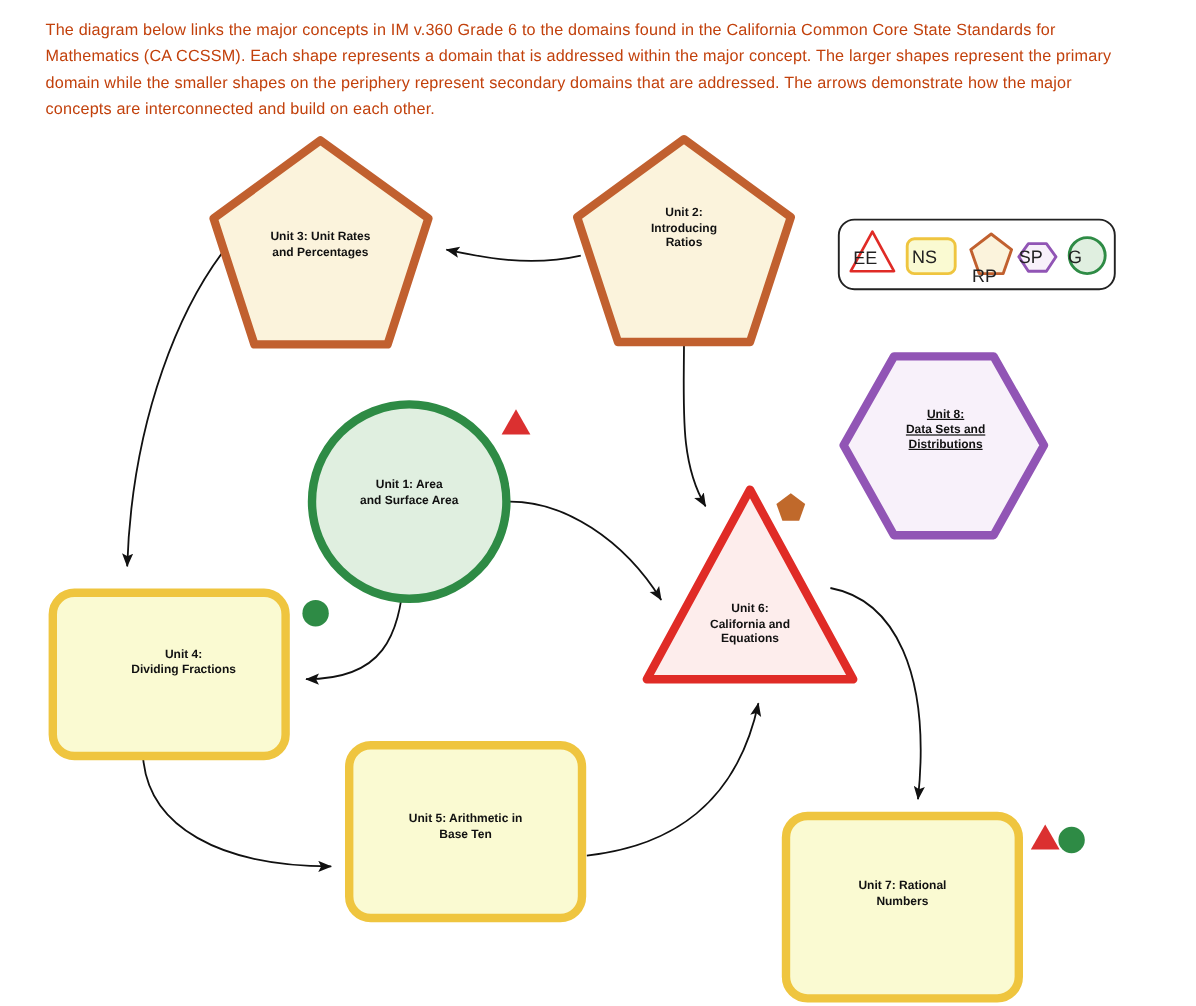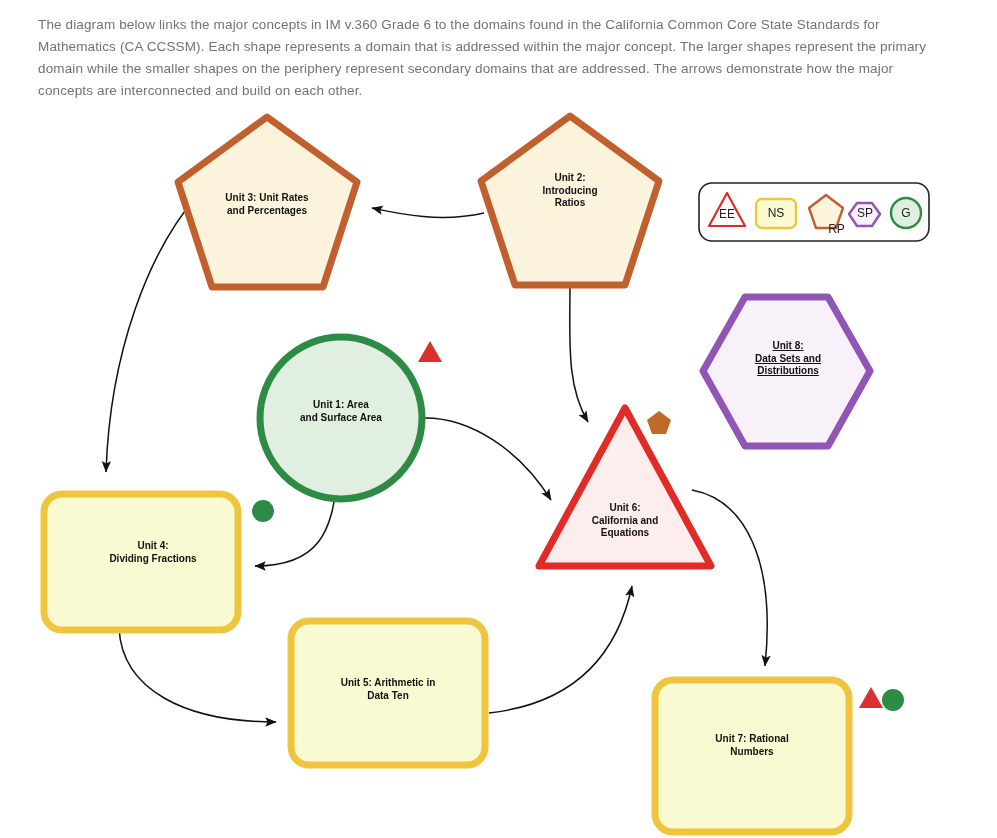--- a/index.html
+++ b/index.html
@@ -15,42 +15,42 @@
     width: 997px;
     height: 838px;
     background: #ffffff;
   }
   #intro {
     position: absolute;
     left: 38px; top: 14px;
     width: 912px;
     font-size: 13.5px;
     line-height: 1.62;
-    color: #737373;
+    color: #c2410c;
     letter-spacing: 0.01em;
   }
   #canvas {
     position: absolute;
     left: 0; top: 0;
     width: 997px; height: 838px;
   }
   .node-label {
     position: absolute;
     text-align: center;
     font-weight: bold;
     font-size: 10px;
     line-height: 1.25;
     color: #111111;
     pointer-events: none;
     white-space: pre-line;
   }
   .legend-label {
     position: absolute;
-    text-align: center;
-    font-size: 12px;
+    text-align: left;
+    font-size: 15px;
     color: #222222;
     pointer-events: none;
   }
 </style>
 </head>
 <body>
 
 <div id="page">
 
   <div id="intro">The diagram below links the major concepts in IM v.360 Grade 6 to the domains found in the California Common Core State Standards for Mathematics (CA CCSSM). Each shape represents a domain that is addressed within the major concept. The larger shapes represent the primary domain while the smaller shapes on the periphery represent secondary domains that are addressed. The arrows demonstrate how the major concepts are interconnected and build on each other.</div>
@@ -147,21 +147,21 @@
 Distributions</div>
 
   <div class="node-label" style="left:49px; top:540px; width:208px;">Unit 4:
 Dividing Fractions</div>
 
   <div class="node-label" style="left:549px; top:502px; width:152px;">Unit 6:
 California and
 Equations</div>
 
   <div class="node-label" style="left:297px; top:677px; width:182px;">Unit 5: Arithmetic in
-Data Ten</div>
+Base Ten</div>
 
   <div class="node-label" style="left:660px; top:733px; width:184px;">Unit 7: Rational
 Numbers</div>
 
   <div class="legend-label" style="left:711px; top:207px; width:32px;">EE</div>
   <div class="legend-label" style="left:760px; top:206px; width:32px;">NS</div>
   <div class="legend-label" style="left:810px; top:222px; width:53px;">RP</div>
   <div class="legend-label" style="left:849px; top:206px; width:32px;">SP</div>
   <div class="legend-label" style="left:890px; top:206px; width:32px;">G</div>
 

